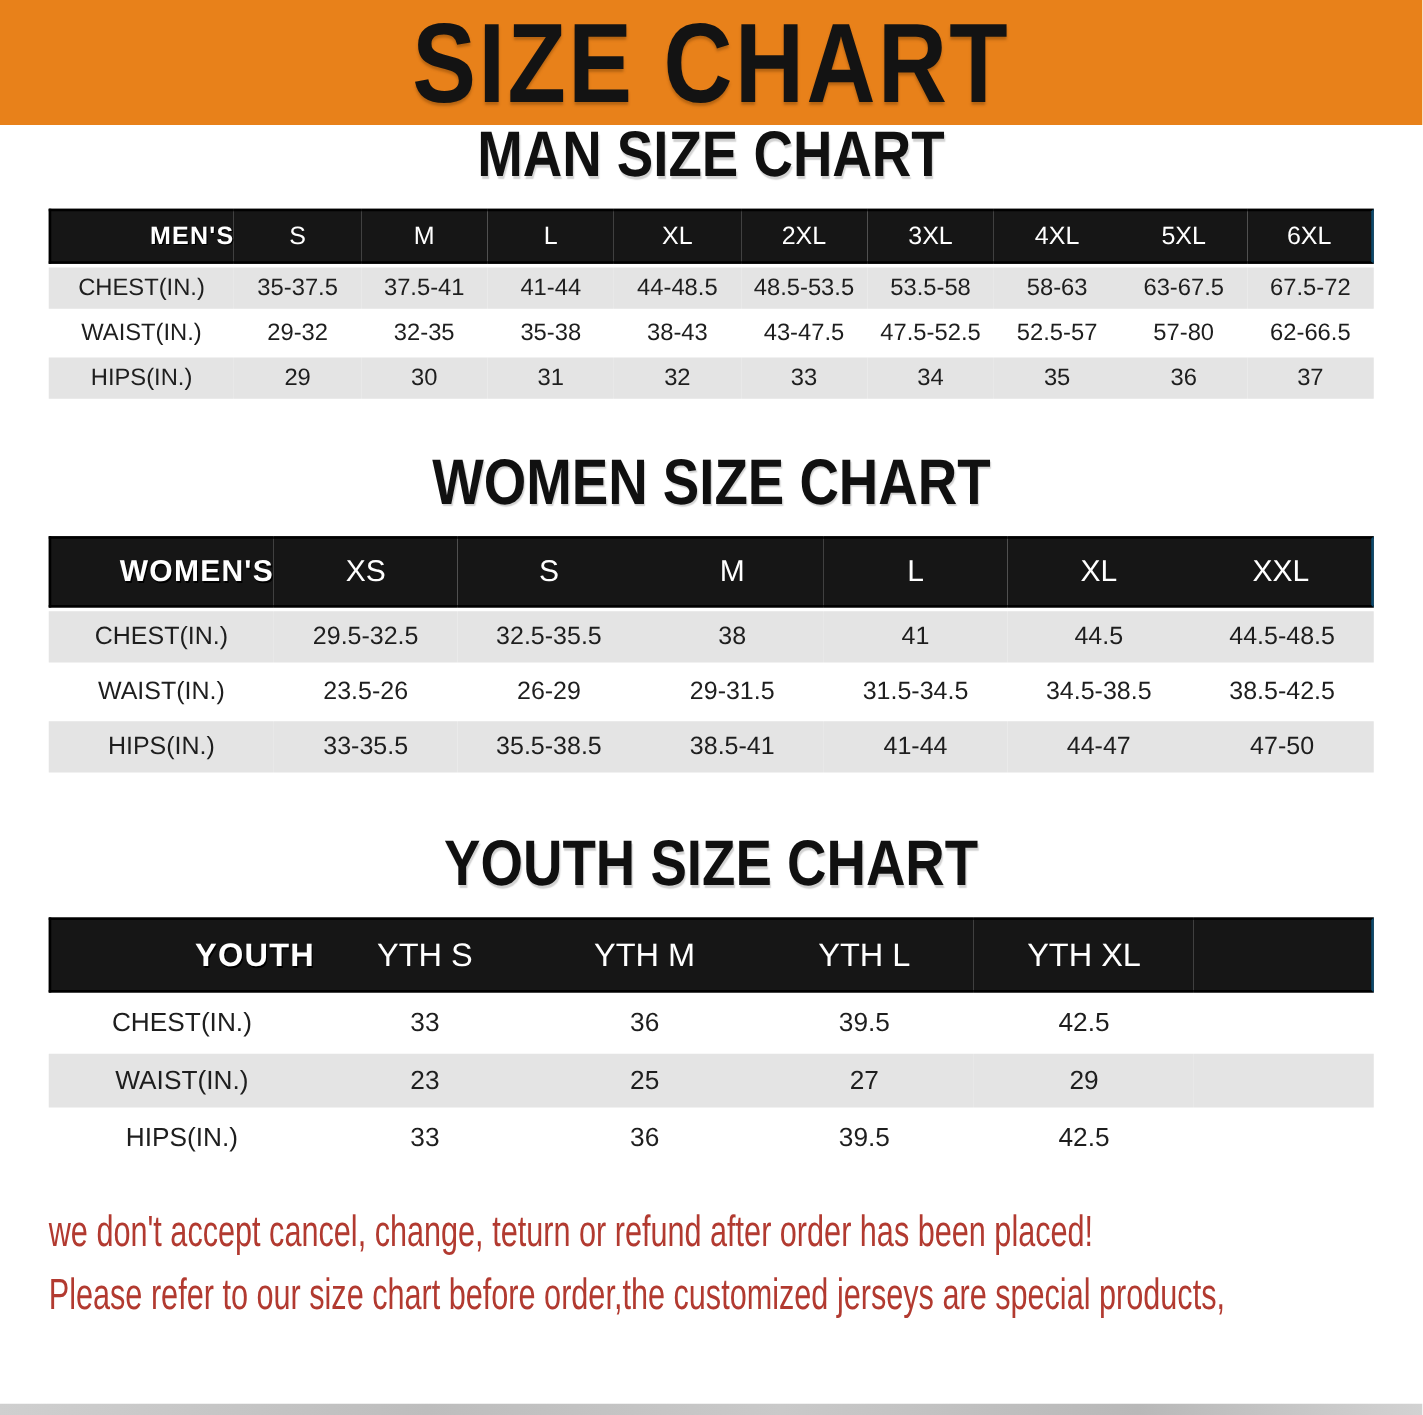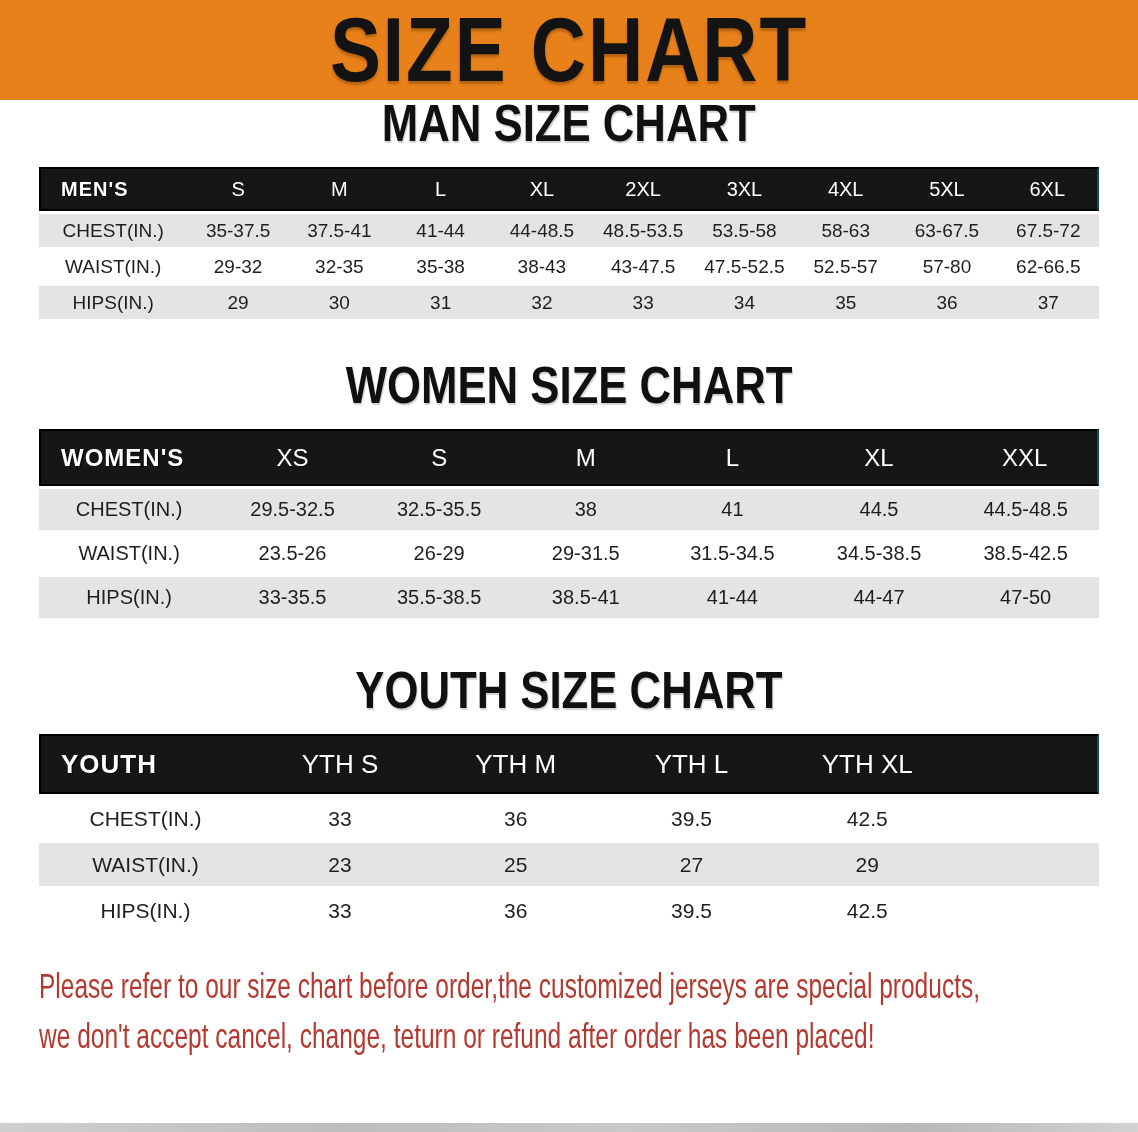--- a/index.html
+++ b/index.html
@@ -63,21 +63,21 @@
     border-spacing: 0 3px;
     table-layout: fixed;
   }
   .head-row th {
     background: var(--bar);
     color: #ffffff;
     border-top: 2px solid #000000;
     border-bottom: 2px solid #000000;
     white-space: nowrap;
   }
-  .head-row th:first-child { border-left: 2px solid #000000; text-align: left; padding-left: 20px; }
+  .head-row th:first-child { border-left: 2px solid #000000; text-align: right; padding-left: 20px; }
   .head-row th:last-child  { border-right: 2px solid #0c4a6e; }
   .head-label {
     font-weight: 800;
     letter-spacing: 1px;
     text-shadow: 1px 1px 0 #000;
   }
   .head-size {
     font-weight: 500;
     text-align: center;
   }
@@ -309,17 +309,17 @@
           <td class="cell">36</td>
           <td class="cell">39.5</td>
           <td class="cell">42.5</td>
           <td class="cell"></td>
         </tr>
       </tbody>
     </table>
 </section>
 
 <footer class="disclaimer" style="color: rgb(178, 58, 48);">
+  <p><span>we don't accept cancel, change, teturn or refund after order has been placed!</span></p>
   <p><span>Please refer to our size chart before order,the customized jerseys are special products,</span></p>
-  <p><span>we don't accept cancel, change, teturn or refund after order has been placed!</span></p>
 </footer>
 
 <div class="bottom-strip"></div>
 
 </body></html>

